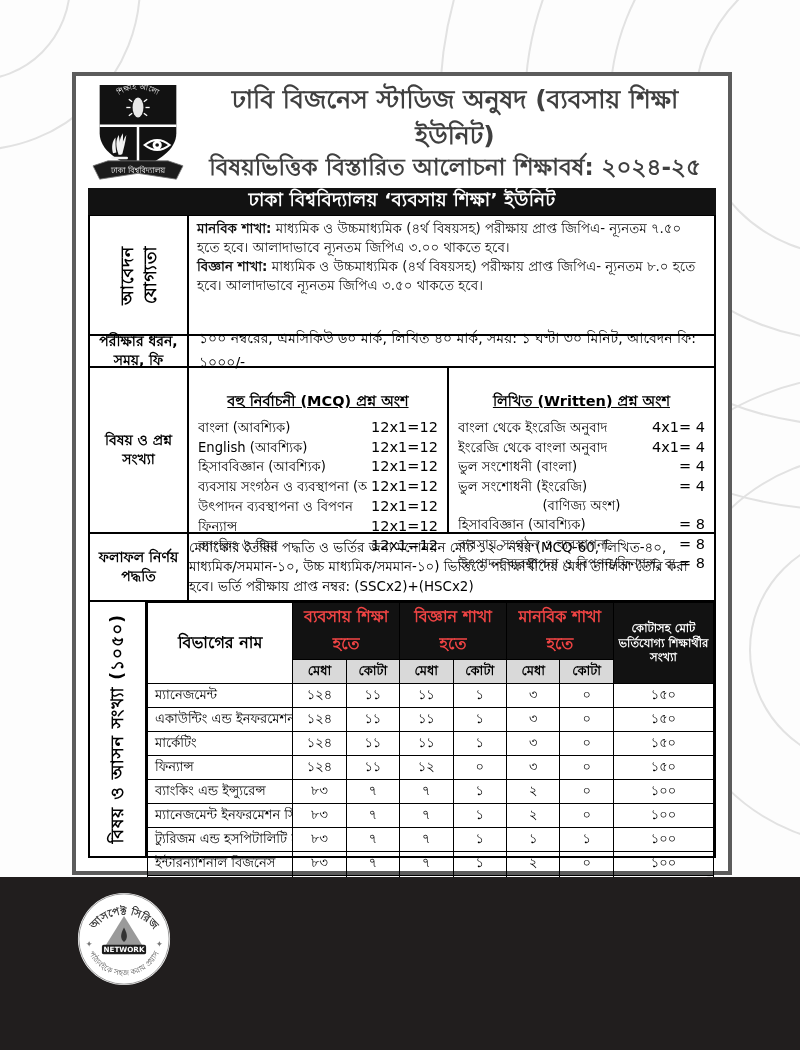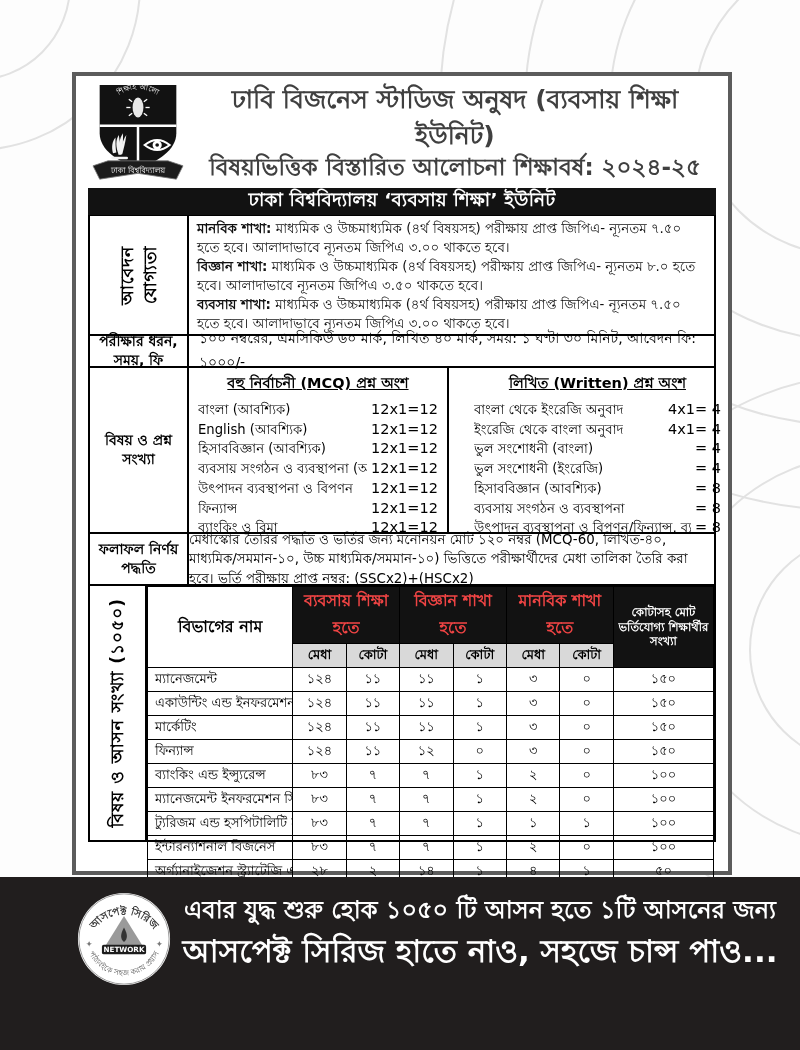--- a/index.html
+++ b/index.html
@@ -31,33 +31,33 @@
   .row:last-child { border-bottom:none; }
   .label-cell { width:99px; flex:0 0 99px; border-right:2px solid #000;
                 display:flex; align-items:center; justify-content:center;
                 text-align:center; font-weight:bold; font-size:14px; padding:2px; line-height:1.35; }
   .label-rot { writing-mode:vertical-rl; transform:rotate(180deg); font-size:17px; letter-spacing:1px; }
   .content-cell { flex:1; min-width:0; }
 
   .h-elig { height:120px; }
   .h-fee  { height:32px; }
   .h-subj { height:166px; }
-  .h-res  { height:52px; }
+  .h-res  { height:68px; }
   .h-seat { height:254px; }
   .h-seat .label-cell { width:57px; flex:0 0 57px; }
 
   .elig-content { padding:3px 8px; font-size:13.4px; line-height:1.42; color:#111; }
   .fee-content  { display:flex; align-items:center; padding:0 10px; font-size:14px; }
   .res-content  { padding:3px 0; font-size:13.4px; line-height:1.45; display:flex; align-items:center; }
 
   
   .subj-wrap { display:flex; height:100%; }
-  .subj-col { padding:4px 9px 2px 9px; }
+  .subj-col { padding:22px 9px 2px 9px; }
   .mcq-col { width:49.5%; border-right:2px solid #000; }
-  .written-col { width:50.5%;margin-left:16px; }
+  .written-col { width:50.5%; }
   .subj-head { text-align:center; font-weight:bold; font-size:14.5px; text-decoration:underline; margin-bottom:4px; }
   .subj-row { display:flex; justify-content:space-between; align-items:baseline;
               font-size:13.2px; line-height:1.36; white-space:nowrap; }
   .subj-row .sname { overflow:hidden; }
   .subj-row .sval { font-size:14.5px; font-family:"DejaVu Sans",sans-serif; padding-left:4px; }
   .subj-row.center { justify-content:center; text-align:center; }
 
   
   table.seats { width:100%; height:100%; border-collapse:collapse; table-layout:fixed; }
   table.seats th, table.seats td { border:1.5px solid #000; text-align:center;
@@ -144,21 +144,20 @@
 
     <div class="info-table">
 
       <div class="row h-elig">
         <div class="label-cell">
           <span class="label-rot">আবেদন যোগ্যতা</span>
         </div>
         <div class="content-cell elig-content" id="elig-content">
             <div class="elig-item"><b>মানবিক শাখা:</b><span> মাধ্যমিক ও উচ্চমাধ্যমিক (৪র্থ বিষয়সহ) পরীক্ষায় প্রাপ্ত জিপিএ- ন্যূনতম ৭.৫০ হতে হবে। আলাদাভাবে ন্যূনতম জিপিএ ৩.০০ থাকতে হবে।</span></div>
             <div class="elig-item"><b>বিজ্ঞান শাখা:</b><span> মাধ্যমিক ও উচ্চমাধ্যমিক (৪র্থ বিষয়সহ) পরীক্ষায় প্রাপ্ত জিপিএ- ন্যূনতম ৮.০ হতে হবে। আলাদাভাবে ন্যূনতম জিপিএ ৩.৫০ থাকতে হবে।</span></div>
-            <div class="elig-item"><b>ব্যবসায় শাখা:</b><span> মাধ্যমিক ও উচ্চমাধ্যমিক (৪র্থ বিষয়সহ) পরীক্ষায় প্রাপ্ত জিপিএ- ন্যূনতম ৭.৫০ হতে হবে। আলাদাভাবে ন্যূনতম জিপিএ ৩.০০ থাকতে হবে।</span></div>
           </div>
       </div>
 
       <div class="row h-fee">
         <div class="label-cell">পরীক্ষার ধরন, সময়, ফি</div>
         <div class="content-cell fee-content">১০০ নম্বরের, এমসিকিউ ৬০ মার্ক, লিখিত ৪০ মার্ক, সময়: ১ ঘণ্টা ৩০ মিনিট, আবেদন ফি: ১০০০/-</div>
       </div>
 
       <div class="row h-subj">
         <div class="label-cell">বিষয় ও প্রশ্ন সংখ্যা</div>
@@ -208,20 +207,23 @@
                     <span class="sname">ইংরেজি থেকে বাংলা অনুবাদ</span>
                     <span class="sval">4x1= 4</span>
                   </div>
                   <div class="subj-row">
                     <span class="sname">ভুল সংশোধনী (বাংলা)</span>
                     <span class="sval">= 4</span>
                   </div>
                   <div class="subj-row">
                     <span class="sname">ভুল সংশোধনী (ইংরেজি)</span>
                     <span class="sval">= 4</span>
+                  </div>
+                  <div class="subj-row center">
+                    <span class="sname">(বাণিজ্য অংশ)</span>
                   </div>
                   <div class="subj-row">
                     <span class="sname">হিসাববিজ্ঞান (আবশ্যিক)</span>
                     <span class="sval">= 8</span>
                   </div>
                   <div class="subj-row">
                     <span class="sname">ব্যবসায় সংগঠন ও ব্যবস্থাপনা</span>
                     <span class="sval">= 8</span>
                   </div>
                   <div class="subj-row">
@@ -393,19 +395,15 @@
       <text font-size="8" fill="#555">
         <textPath href="#aspBot" startOffset="50%" text-anchor="middle">পাঠ্যবইকে সহজ করায় প্রয়াস</textPath>
       </text>
       <polygon points="50,26 73,63 27,63" fill="#9a9a9a"></polygon>
       <path d="M50,38 C46,45 46,50 50,53 C54,50 54,45 50,38 Z" fill="#333"></path>
       <rect x="27" y="56" width="46" height="10" rx="2" fill="#1c1c1c"></rect>
       <text x="50" y="64" font-size="7.5" font-weight="bold" fill="#fff" text-anchor="middle">NETWORK</text>
       <text x="10" y="58" font-size="9" fill="#777">✦</text>
       <text x="83" y="58" font-size="9" fill="#777">✦</text>
     </svg>
-    <div class="footer-texts">
-      <div class="footer-line1">এবার যুদ্ধ শুরু হোক ১০৫০ টি আসন হতে ১টি আসনের জন্য</div>
-      <div class="footer-line2">আসপেক্ট সিরিজ হাতে নাও, সহজে চান্স পাও...</div>
-    </div>
   </div>
 
 </div>
 
 </body></html>

